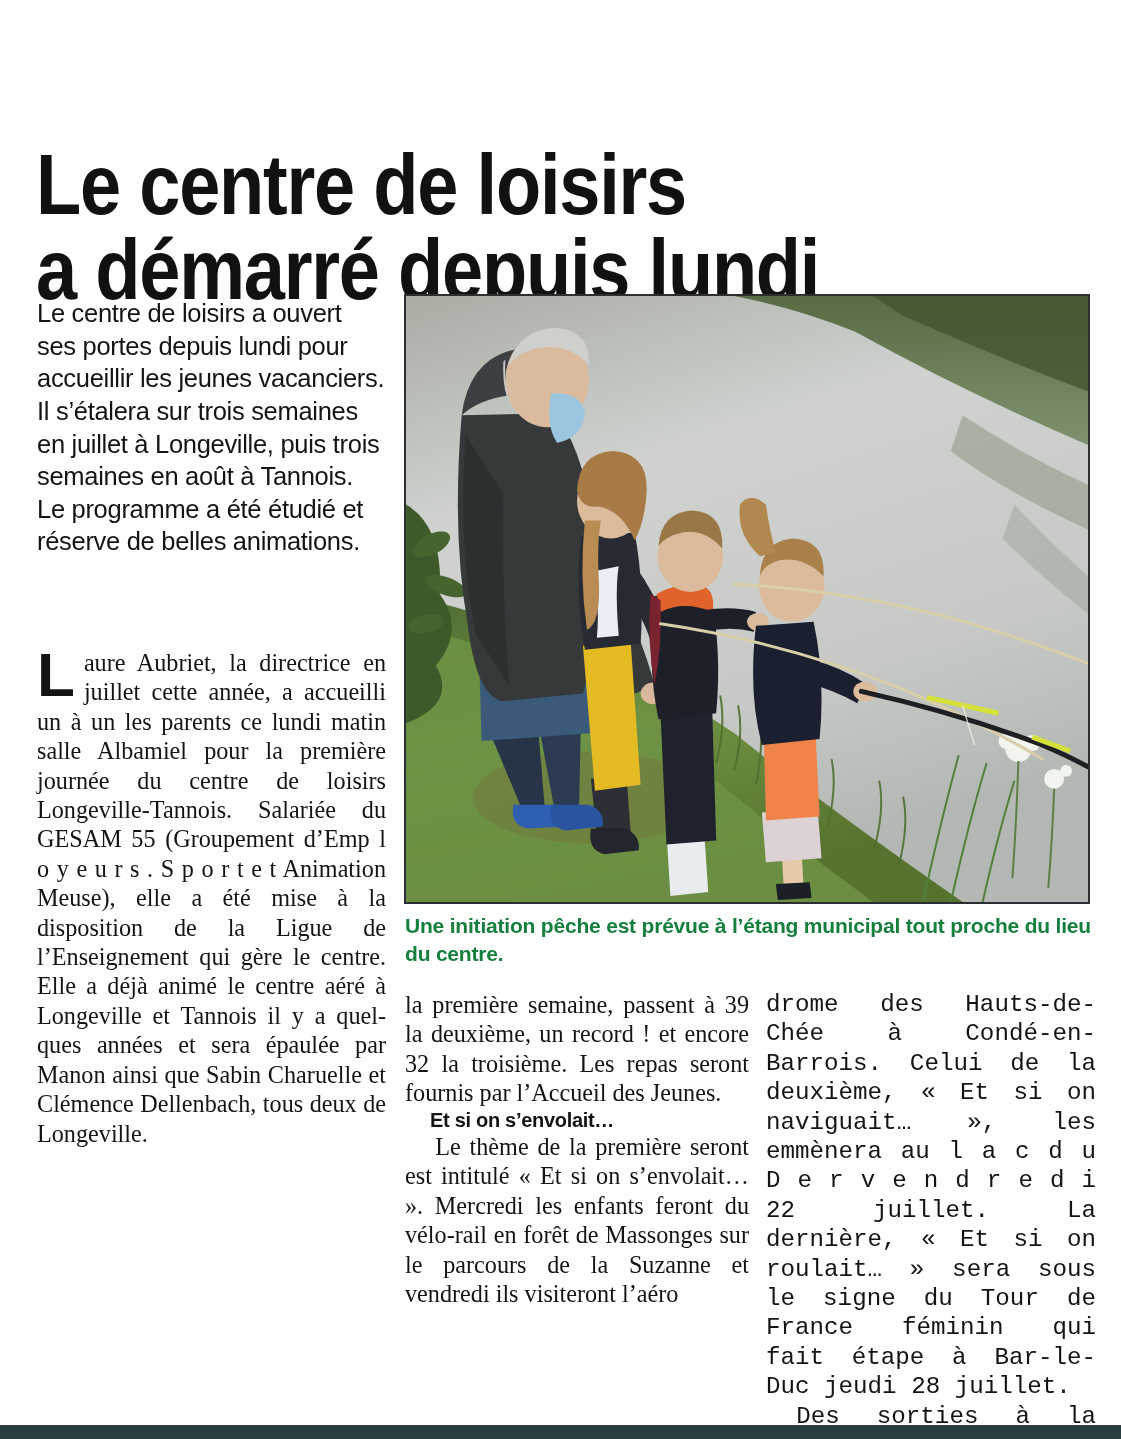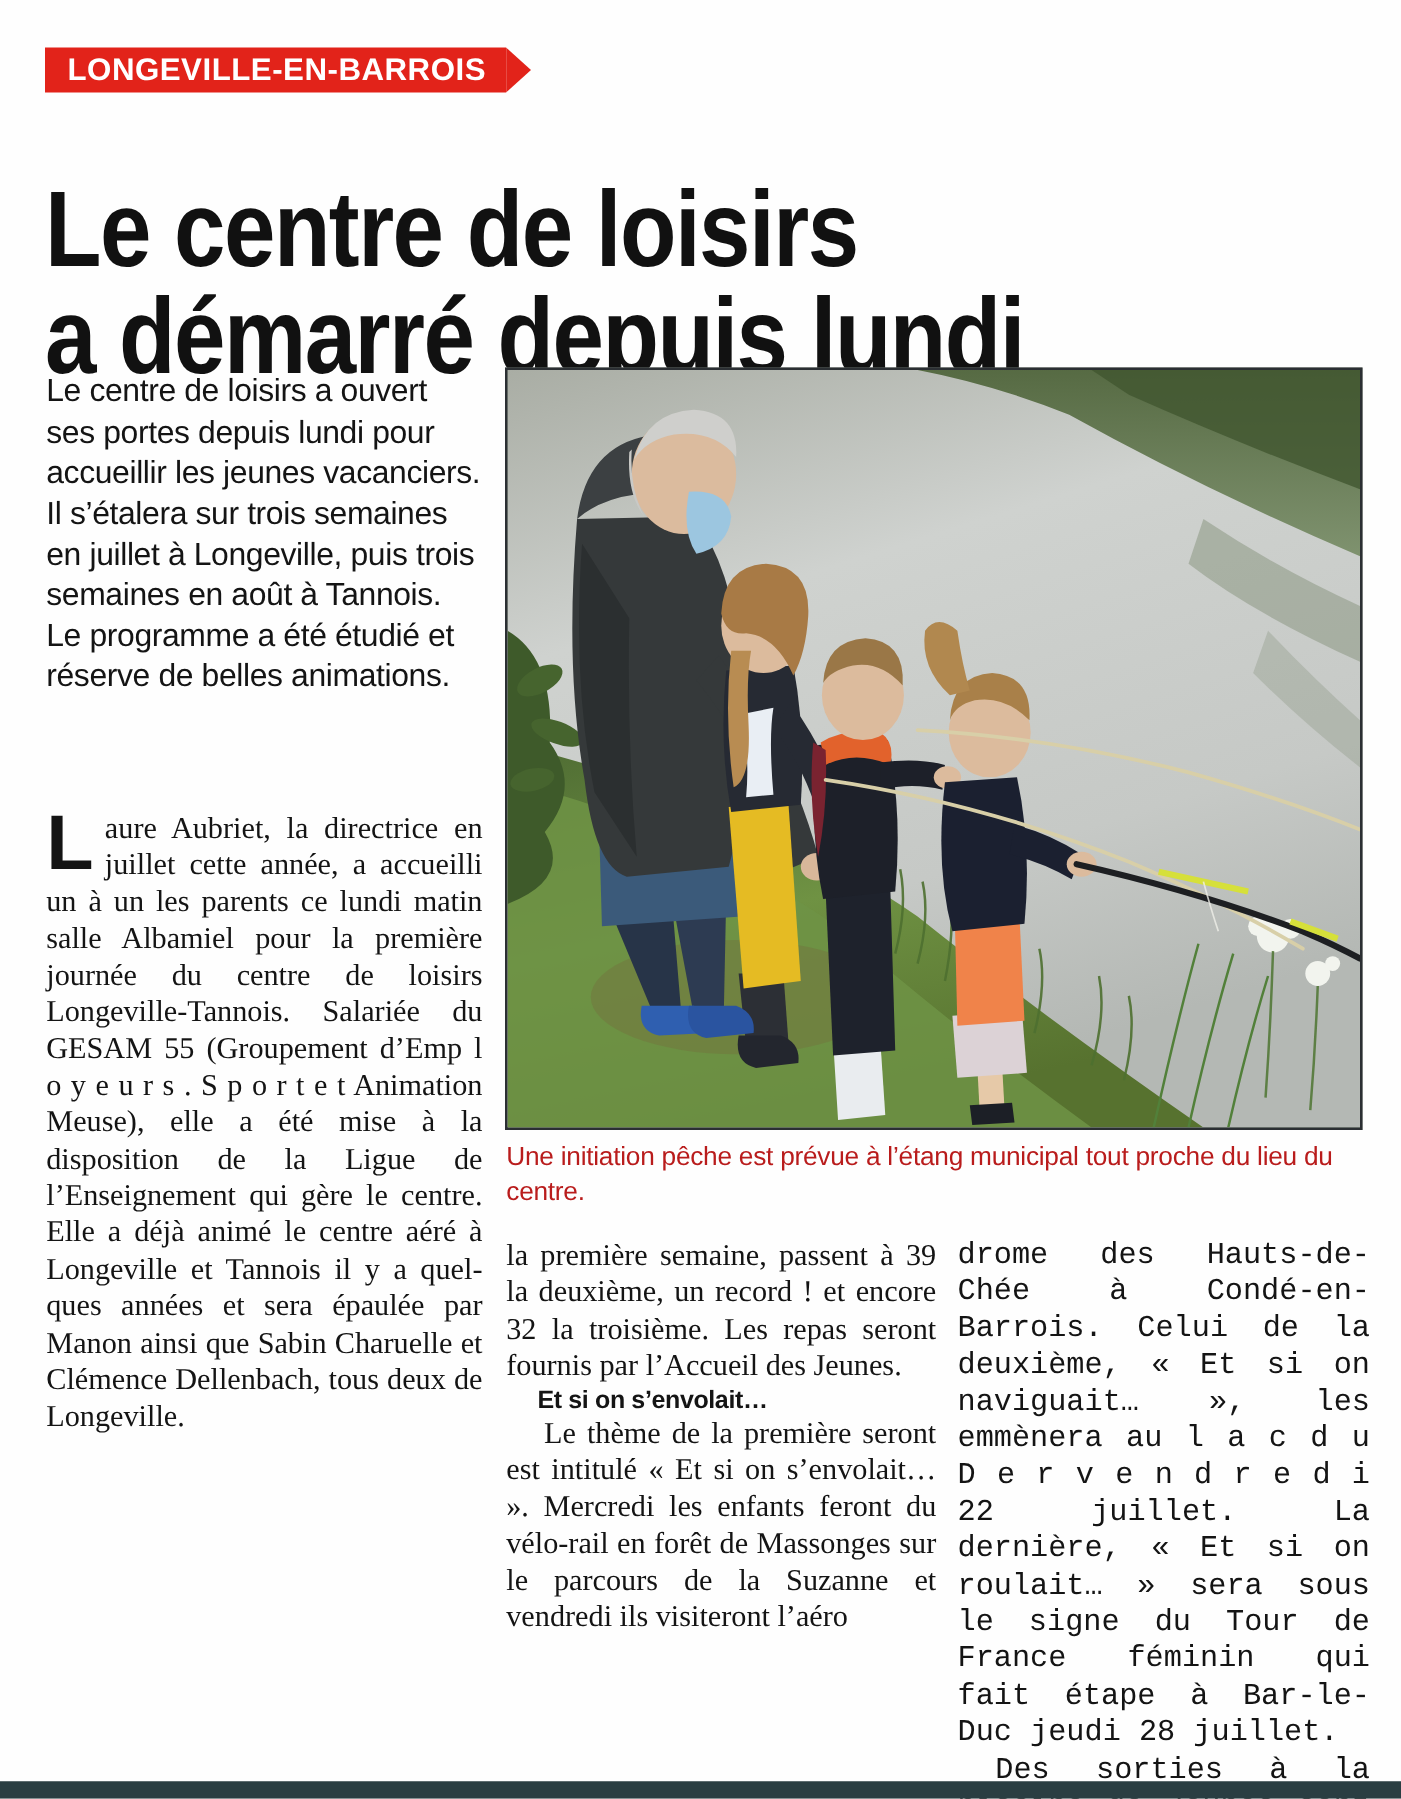--- a/index.html
+++ b/index.html
@@ -94,25 +94,25 @@
     background: #8a9488;
   }
   .photo svg { display: block; width: 100%; height: 100%; }
 
   .caption {
     position: absolute;
     left: 405px;
     top: 912px;
     width: 690px;
     font-family: "Liberation Sans", sans-serif;
-    font-weight: normal;
+    font-weight: bold;
     font-size: 21px;
     line-height: 1.35;
     letter-spacing: -0.2px;
-    color: #b91c1c;
+    color: #15803d;
   }
 
   
   .col {
     position: absolute;
     font-family: "Liberation Serif", serif;
     font-size: 24.2px;
     line-height: 1.215;
     color: #141414;
     text-align: justify;
@@ -155,24 +155,20 @@
     width: 1121px;
     height: 14px;
     background: #2a3e42;
   }
 </style>
 </head>
 <body>
 
 <div class="page">
 
-  <div class="kicker-wrap">
-    <div class="kicker">LONGEVILLE-EN-BARROIS</div>
-    <div class="kicker-arrow"></div>
-  </div>
 
   <h1 class="headline">
     <span class="hl-line">Le centre de loisirs</span>
     <span class="hl-line">a démarré depuis lundi</span>
   </h1>
 
   <div class="chapeau">Le centre de loisirs a ou­vert ses portes depuis lundi pour accueillir les jeunes vacanciers. Il s’étalera sur trois semai­nes en juillet à Longevil­le, puis trois semaines en août à Tannois. Le pro­gramme a été étudié et réserve de belles anima­tions.</div>
 
   <figure class="photo" style="margin:0;">
     <svg viewBox="0 0 686 610" preserveAspectRatio="none">

